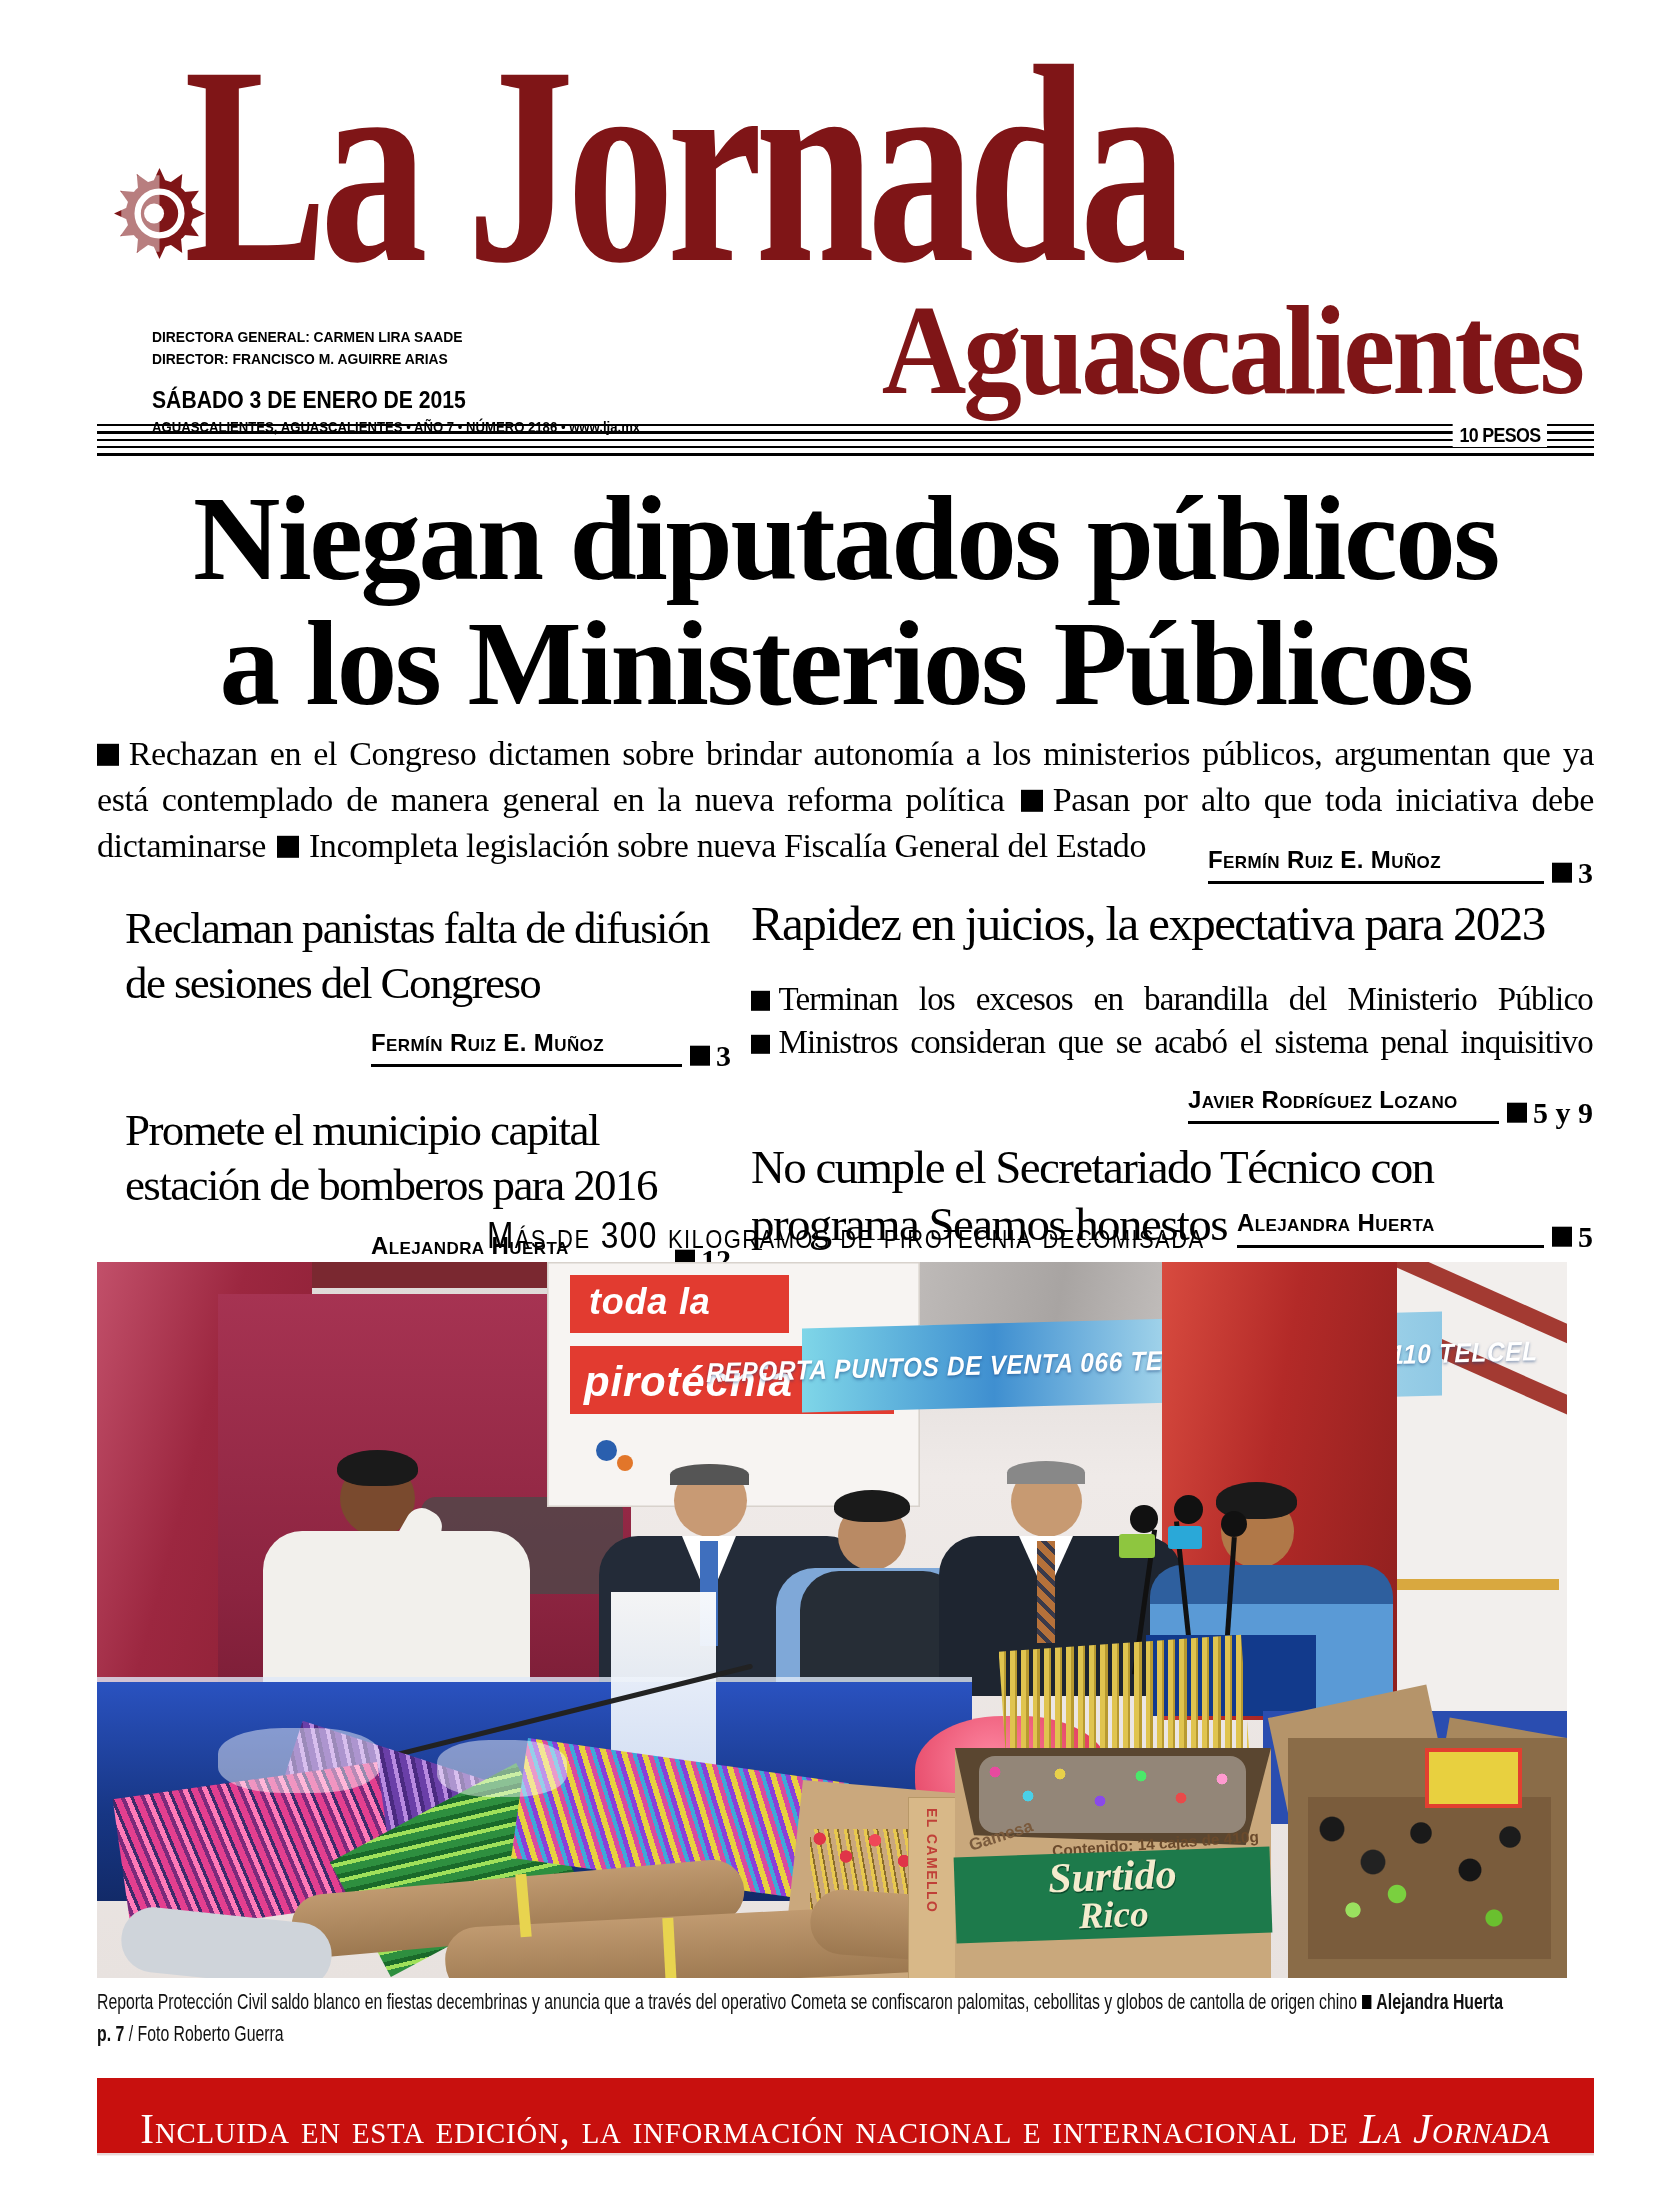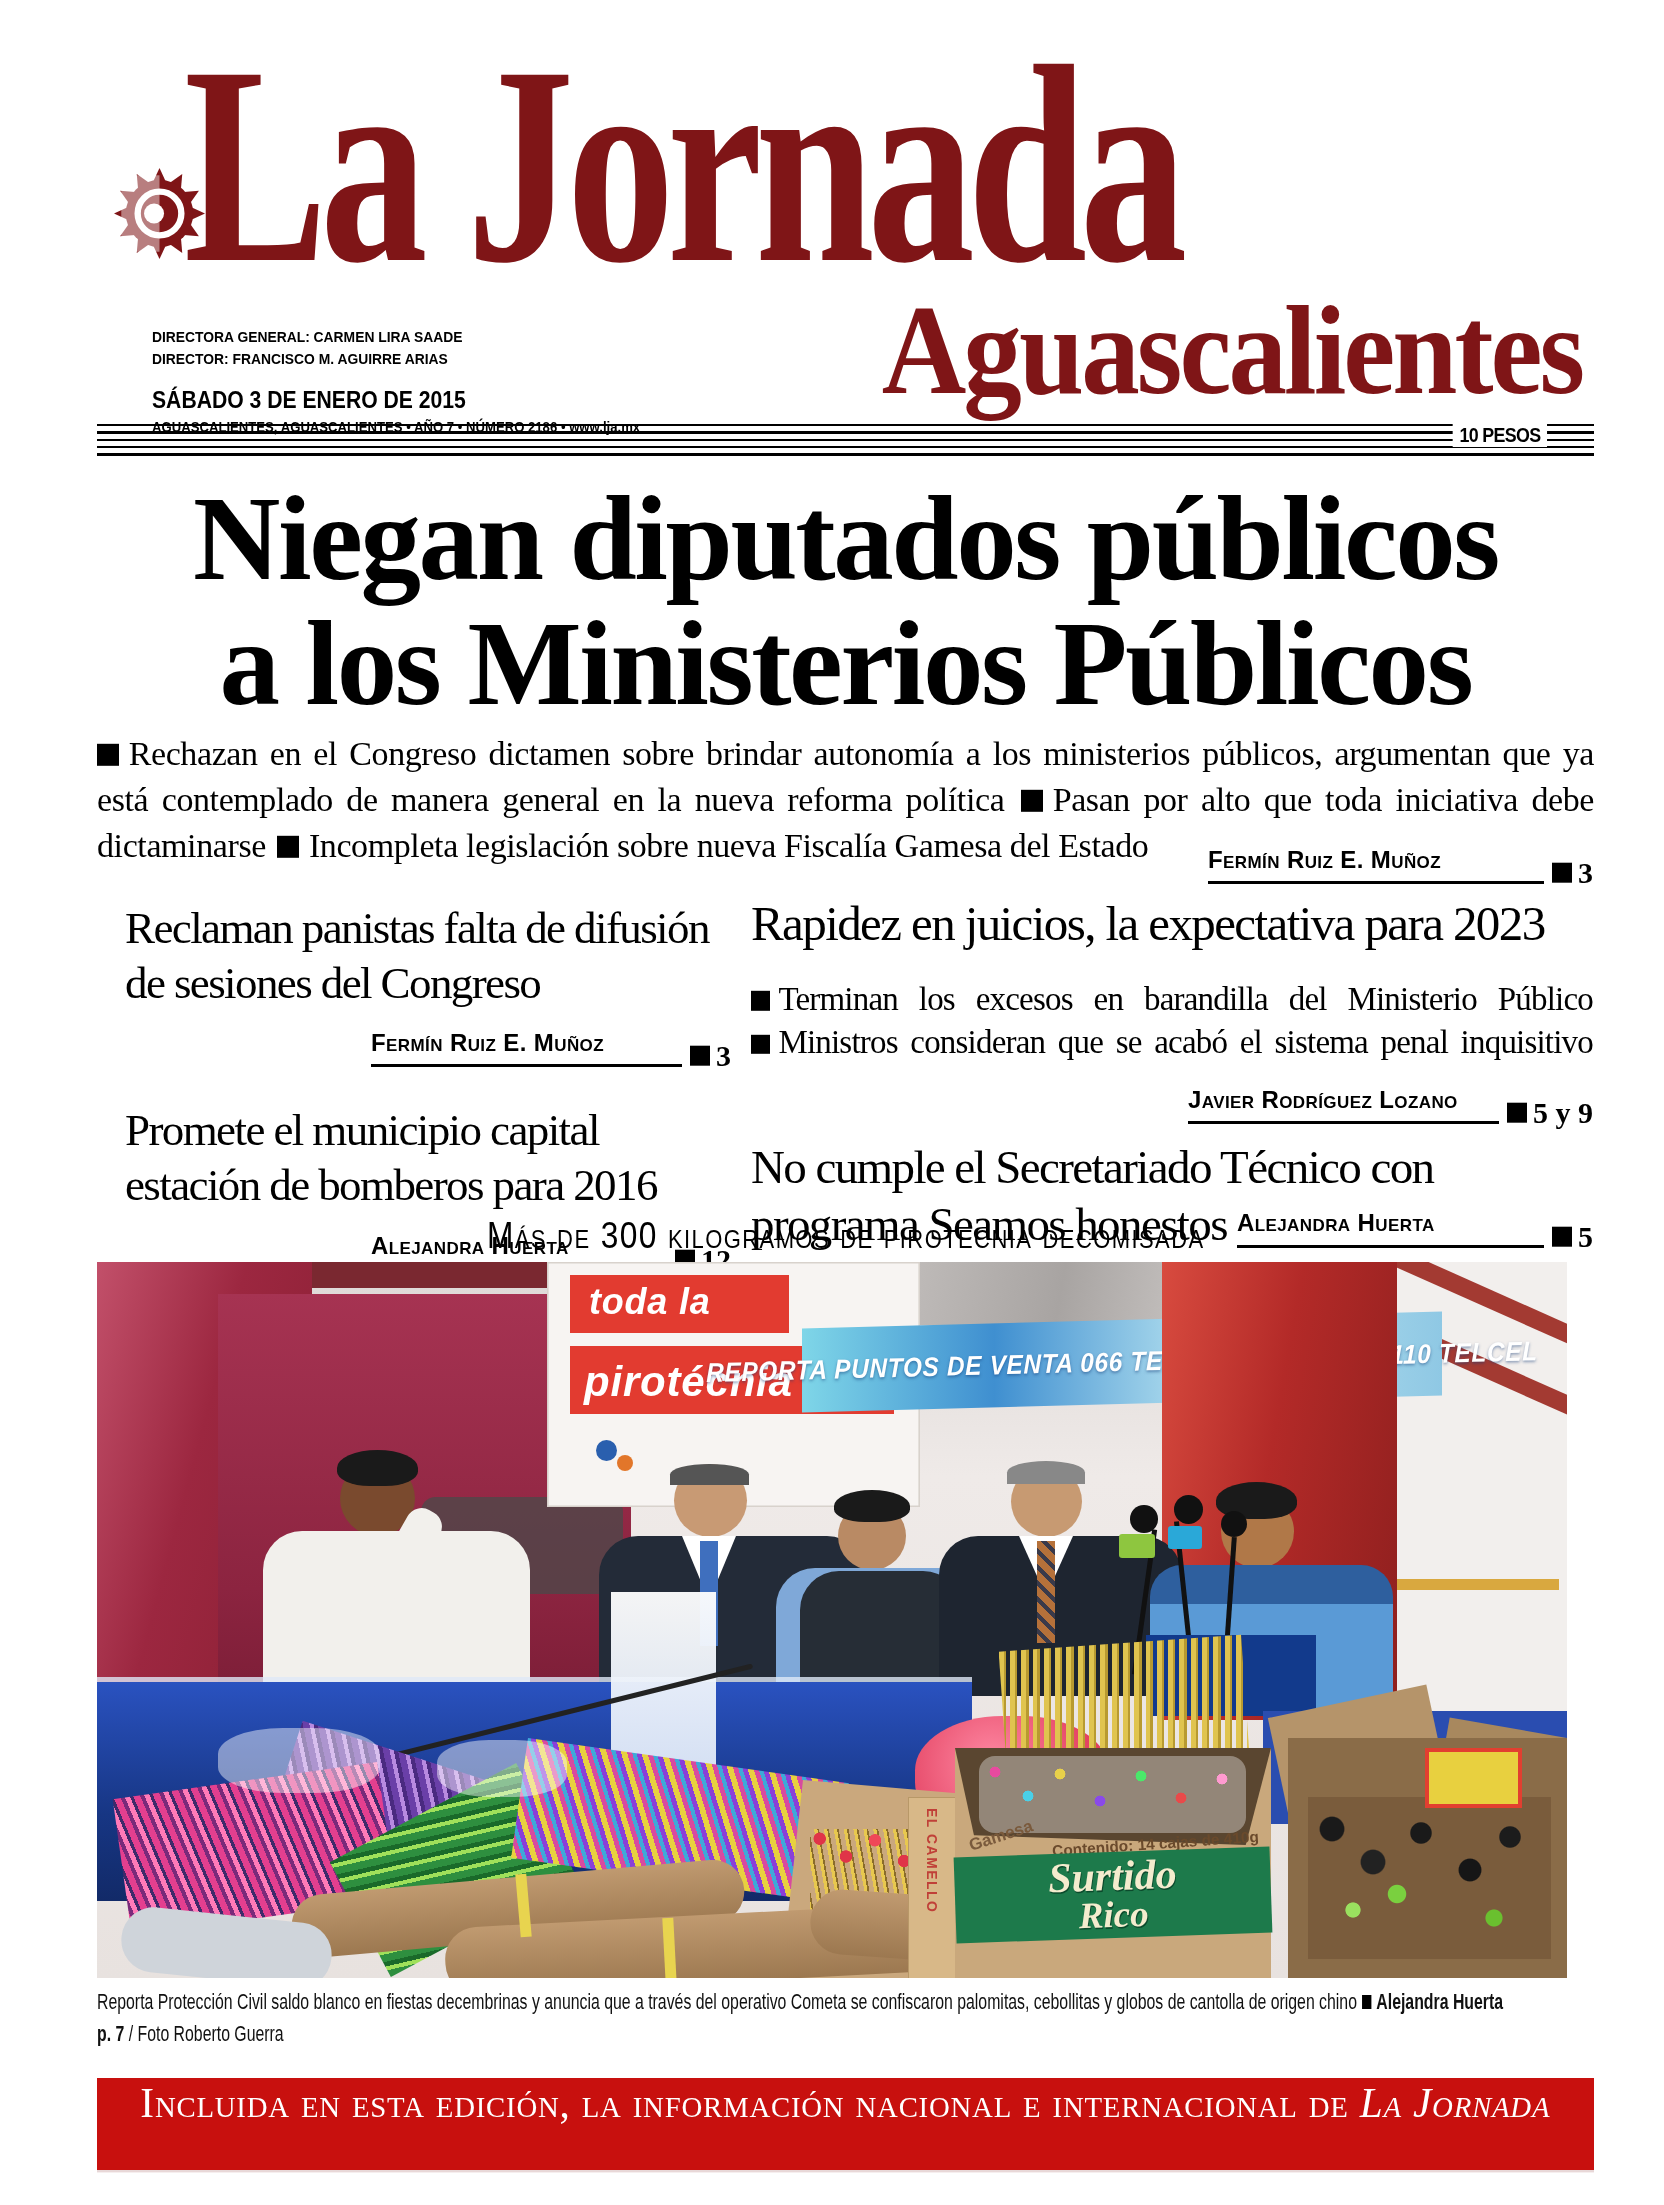--- a/index.html
+++ b/index.html
@@ -166,22 +166,22 @@
   .rb-toy{left:1328px;top:486px;width:89px;height:52px;background:#e8d03f;border:4.9px solid #e23f30;}
   .cable{left:97px;top:470px;width:567px;height:4.9px;background:#222;
     transform:rotate(-14deg);border-radius:2.4px;}
 
   
   .caption{left:49px;top:1986px;width:1497px;font-family:"Liberation Sans",sans-serif;
     font-size:22px;line-height:1.45;color:#111;}
   .caption .line{white-space:nowrap;transform:scaleX(0.72);transform-origin:left center;}
   .caption b{font-weight:bold;}
   .cap-sq{display:inline-block;width:13.8px;height:13.8px;background:#000;margin:0 6.5px;}
-  .footer-banner{left:49px;top:2078px;width:1497px;height:92px;background:#c8100e;
-    display:flex;align-items:flex-start;justify-content:center;box-shadow:0 2.4px 0 #e8d8d8;}
+  .footer-banner{left:49px;top:2078px;width:1497px;height:75px;background:#c8100e;
+    display:flex;align-items:flex-end;justify-content:center;box-shadow:0 2.4px 0 #e8d8d8;}
   .footer-banner .fb{color:#fff;font-size:43px;font-variant:small-caps;
     letter-spacing:0.8px;white-space:nowrap;transform:scaleX(0.96);}
   .footer-banner i{font-style:italic;}
 </style>
 </head>
 <body>
 
 <div id="page">
 
   <div class="abs" style="left:66px;top:168px;width:91px;height:91px;">
@@ -249,21 +249,21 @@
   </div>
 
   <div class="abs headline">
     <div>Niegan diputados públicos</div>
     <div>a los Ministerios Públicos</div>
   </div>
 
   <div class="abs deck">
     <span class="bsq first"></span><span>Rechazan en el Congreso dictamen sobre brindar autonomía a los ministerios públicos, argumentan que ya está contemplado de manera general en la nueva reforma política</span>
     <span class="bsq"></span><span>Pasan por alto que toda iniciativa debe dictaminarse</span>
-    <span class="bsq"></span><span>Incompleta legislación sobre nueva Fiscalía Gamesa del Estado</span>
+    <span class="bsq"></span><span>Incompleta legislación sobre nueva Fiscalía General del Estado</span>
   </div>
 
   <div class="abs byline" style="left:1160px;top:846px;width:385px;">
     <span class="byl-name">Fermín Ruiz E. Muñoz</span>
     <span class="byl-page">
         <span class="sq"></span>
         <span>3</span>
       </span>
   </div>
 

